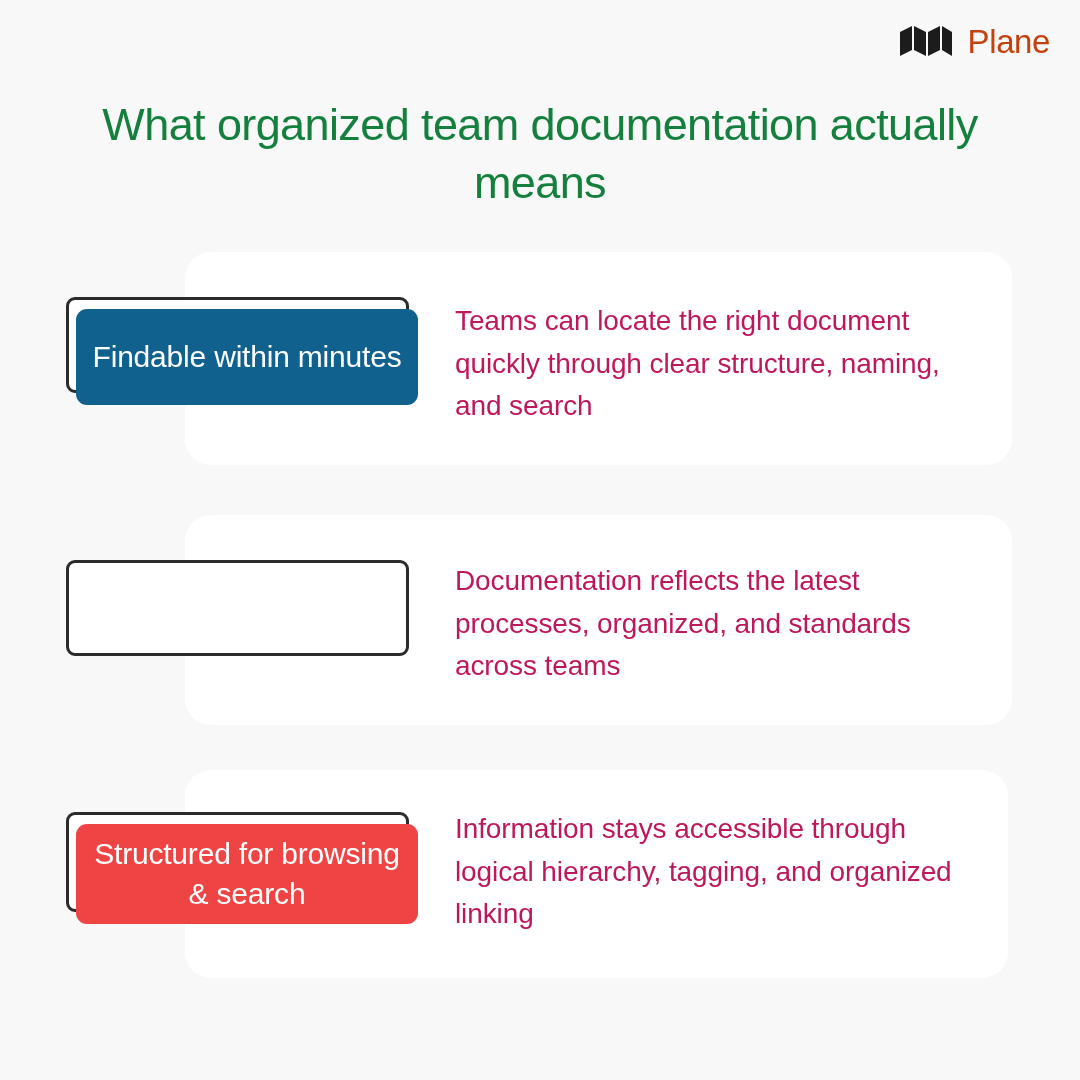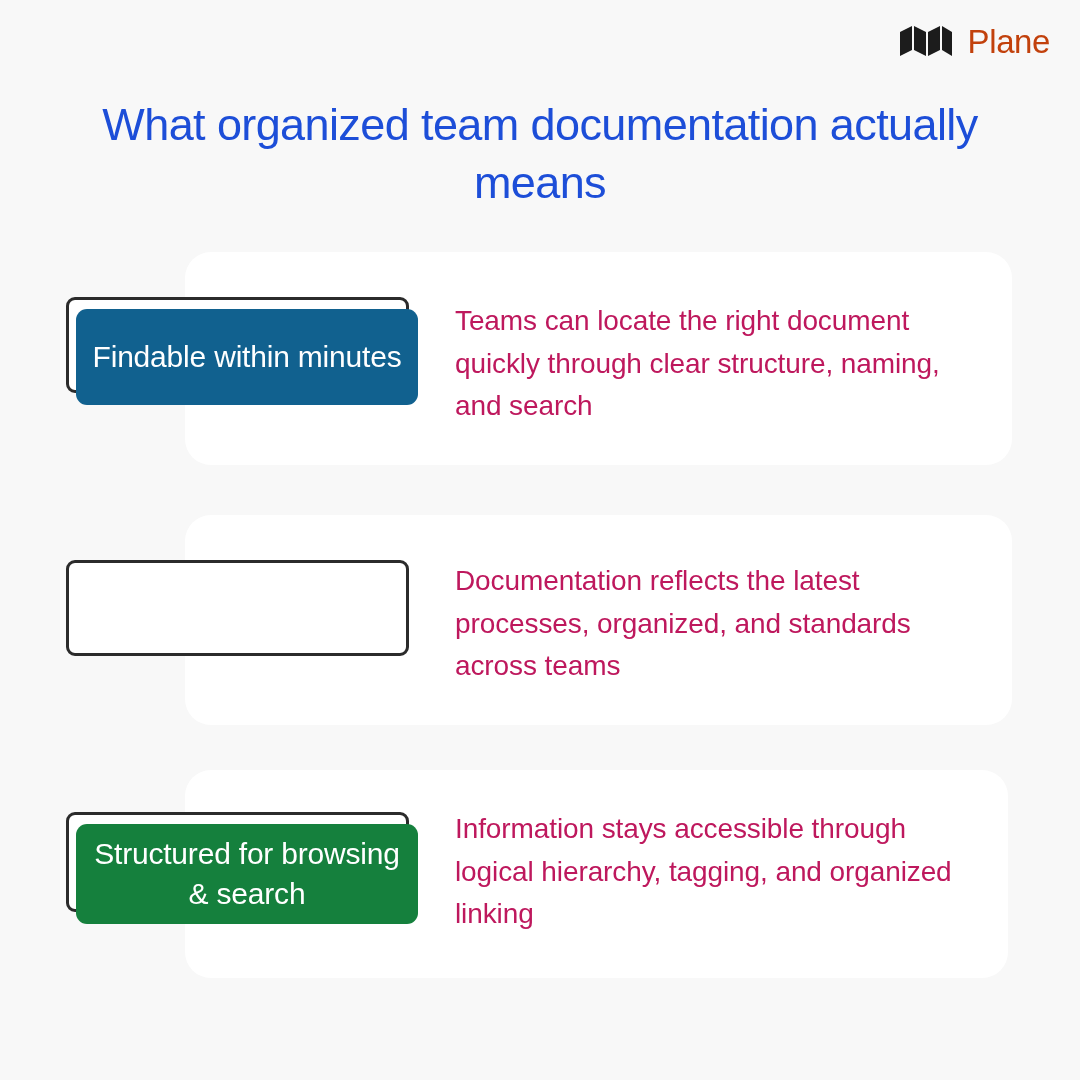--- a/index.html
+++ b/index.html
@@ -19,21 +19,21 @@
   .brand-mark { width: 56px; height: 34px; display: block; }
   .brand-name {
     font-size: 33px; font-weight: 500; color: #c2410c;
     letter-spacing: -0.4px; line-height: 1;
   }
 
   
   .title {
     position: absolute; top: 96px; left: 90px; right: 90px;
     text-align: center;
-    font-size: 45px; font-weight: 400; color: #1d4ed8;
+    font-size: 45px; font-weight: 400; color: #15803d;
     line-height: 1.28; letter-spacing: -0.6px;
   }
 
   
   .rows { position: absolute; top: 252px; left: 0; width: 1080px; }
   .row { position: relative; height: 213px; margin-bottom: 50px; }
   .row:nth-child(2) { height: 210px; margin-bottom: 45px; }
   .row:nth-child(3) { height: 208px; margin-bottom: 0; }
 
   .panel {
@@ -107,21 +107,21 @@
       <div class="badge">
         <div class="badge-outline"></div>
       </div>
       <div class="desc">Documentation reflects the latest processes, organized, and standards across teams</div>
     </div>
 
     <div class="row">
       <div class="panel"></div>
       <div class="badge">
         <div class="badge-outline"></div>
-        <div class="badge-fill" style="background: #15803d;">
+        <div class="badge-fill" style="background: #ef4444;">
           <span class="badge-label">Structured for browsing &amp; search</span>
         </div>
       </div>
       <div class="desc">Information stays accessible through logical hierarchy, tagging, and organized linking</div>
     </div>
 
   </div>
 </div>
 
 </body></html>

